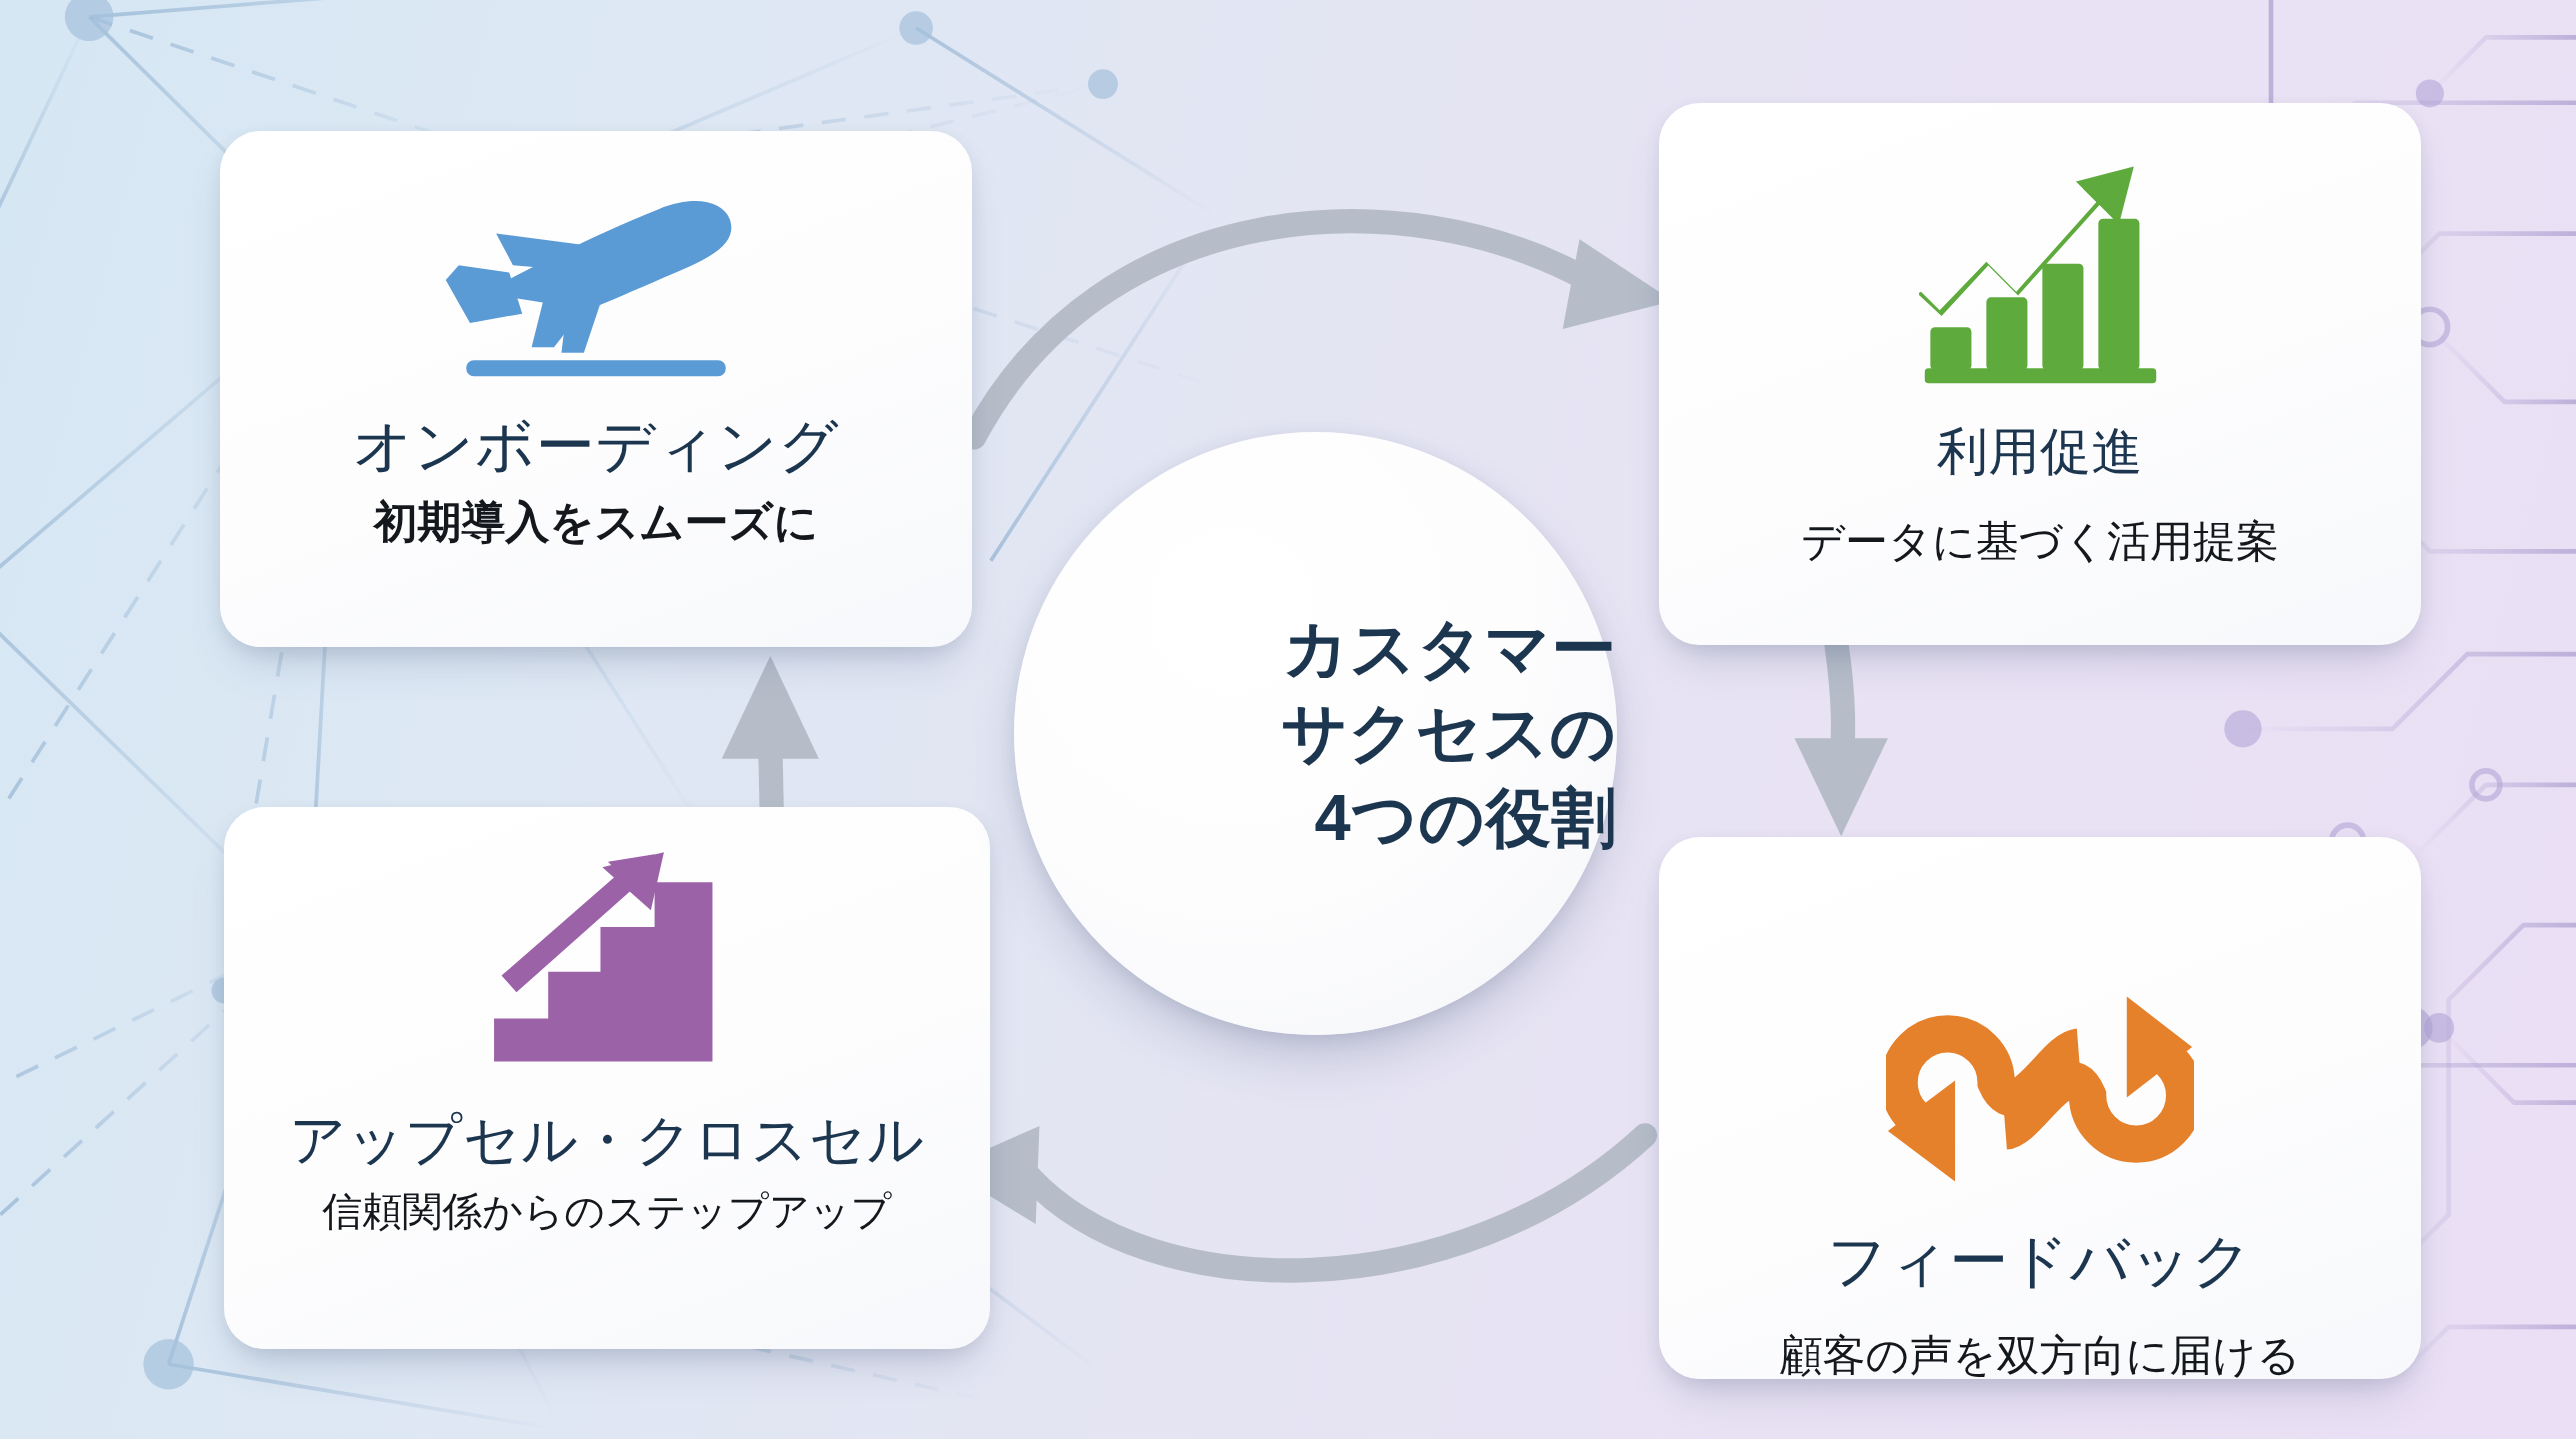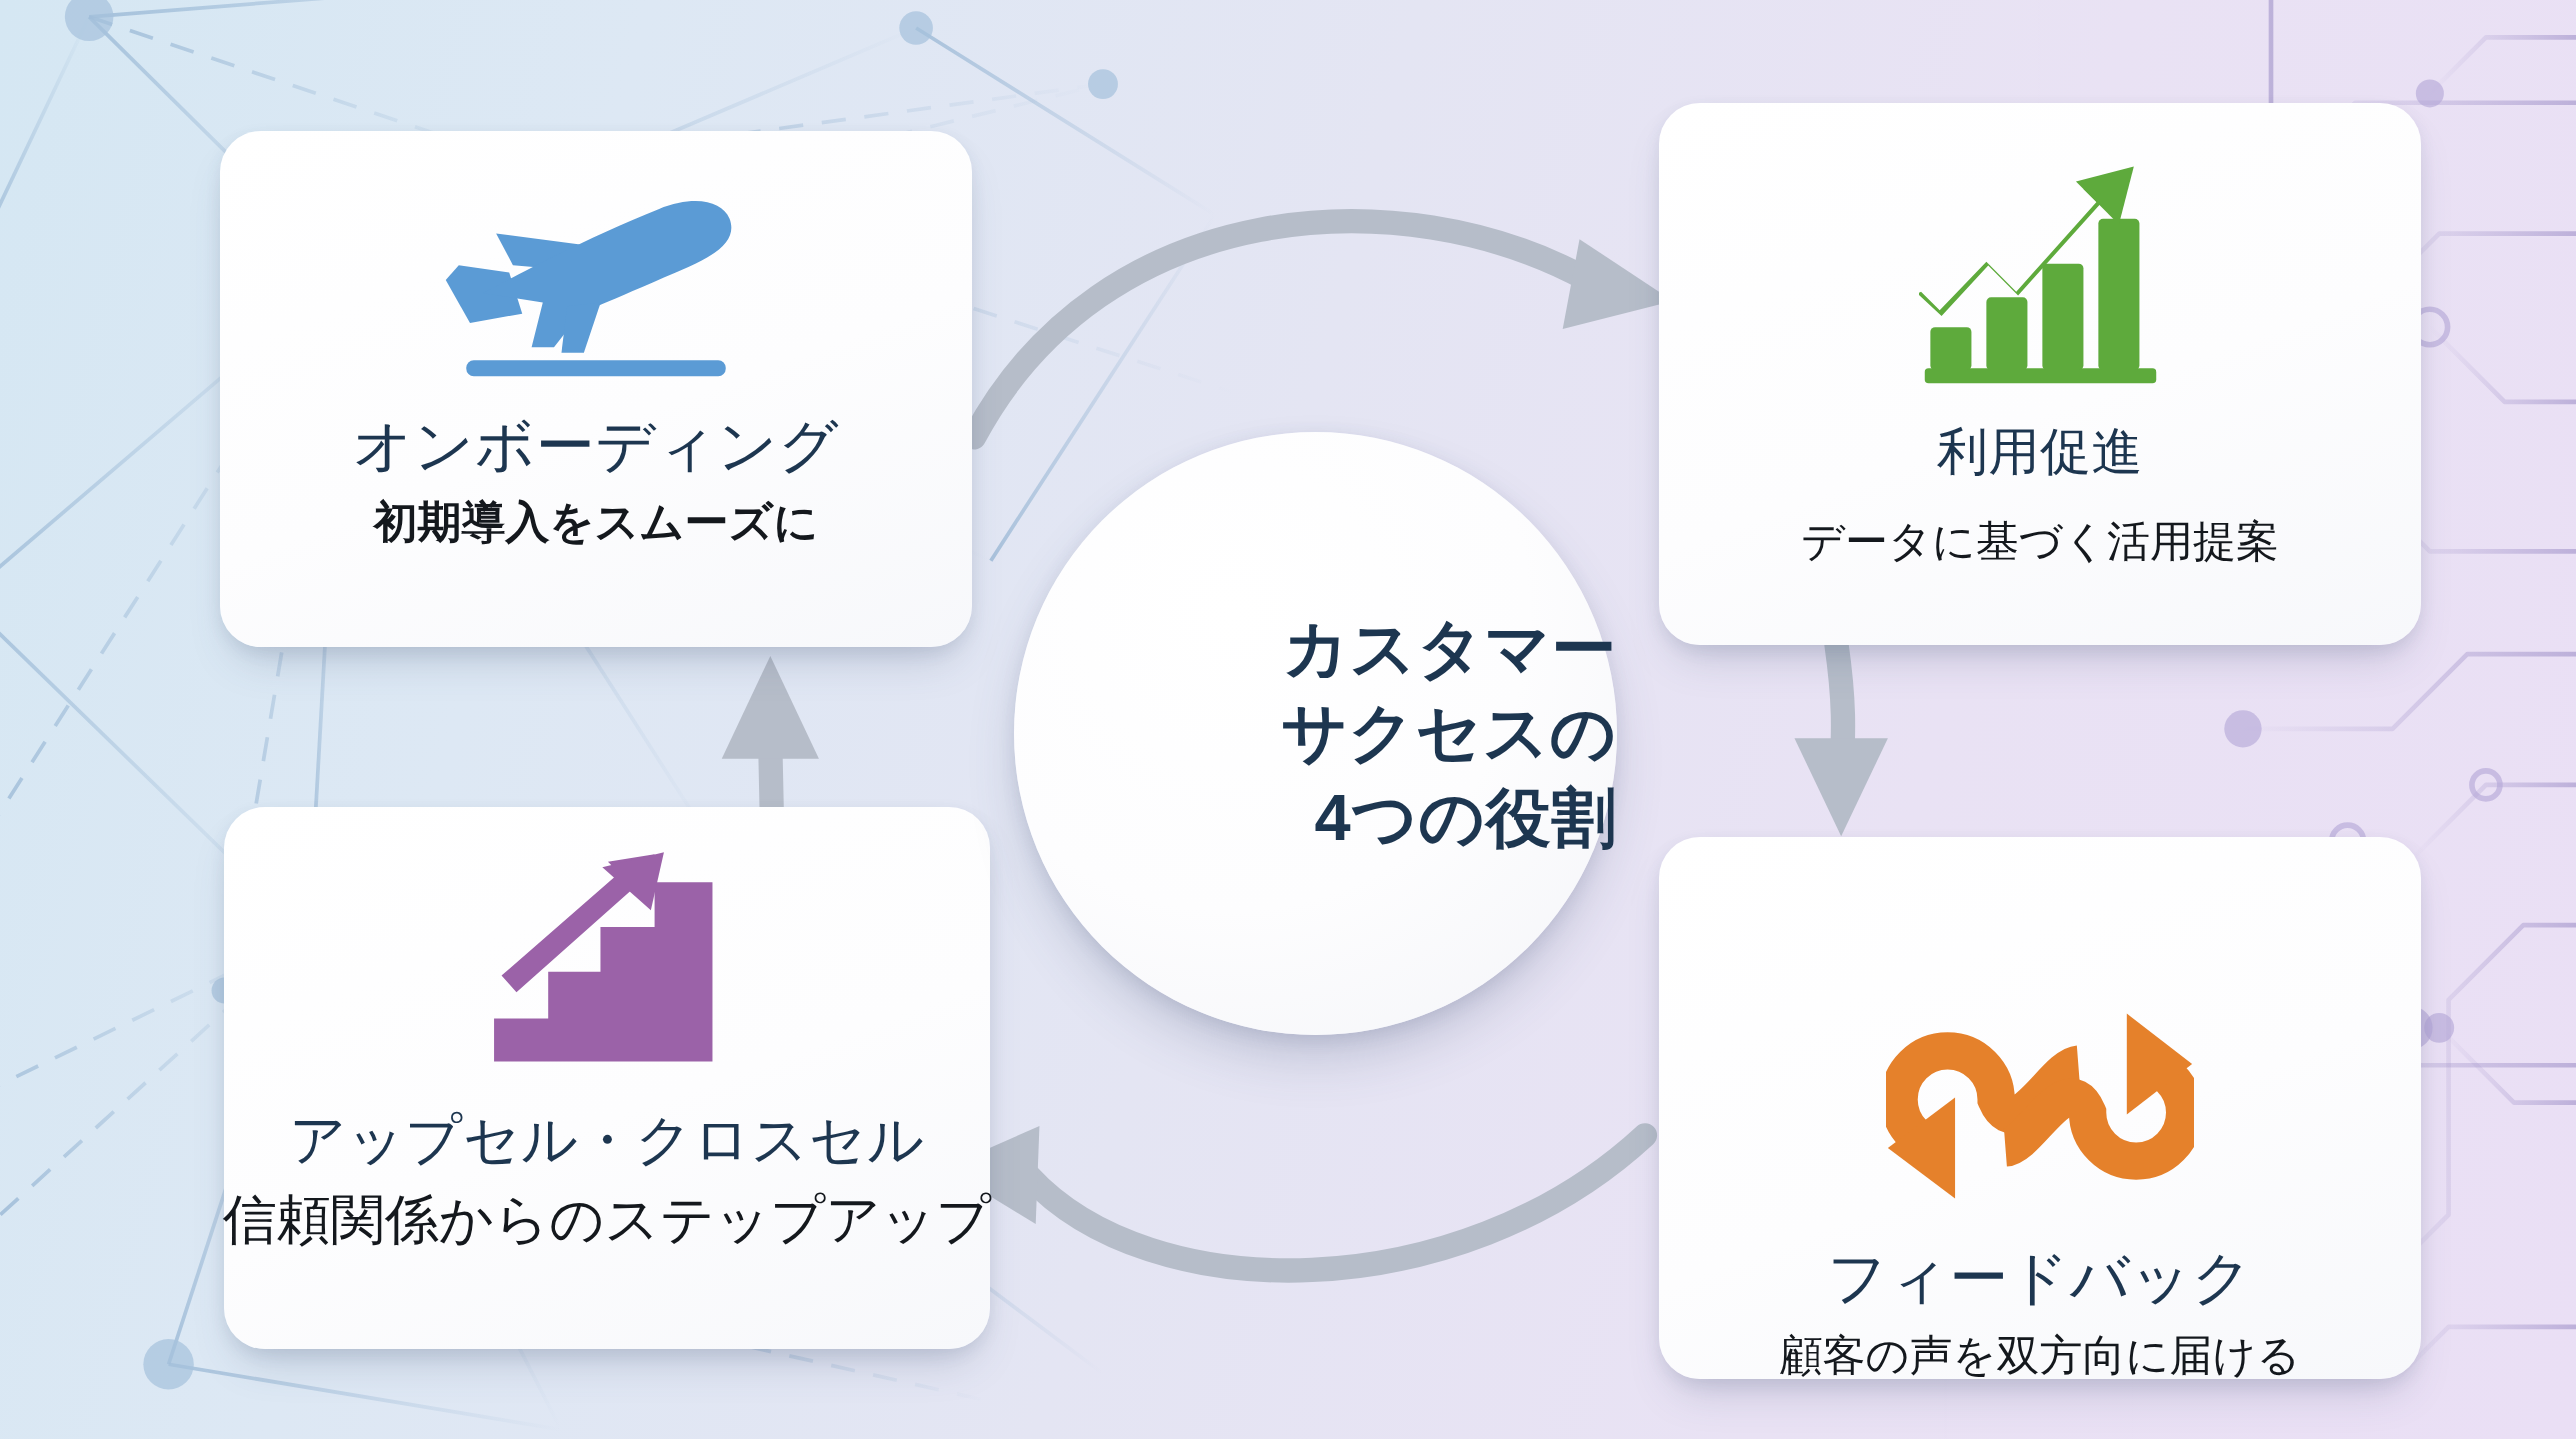--- a/index.html
+++ b/index.html
@@ -26,23 +26,23 @@
   #card-onboarding{left:220px;top:131px;width:752px;height:516px;padding-top:52px;}
   #card-adoption  {left:1659px;top:103px;width:762px;height:542px;padding-top:58px;}
   #card-upsell    {left:224px;top:807px;width:766px;height:542px;padding-top:45px;}
   #card-feedback  {left:1659px;top:837px;width:762px;height:542px;padding-top:70px;justify-content:flex-end;}
 
   #card-onboarding .card-title{font-size:59px;margin-top:36px;}
   #card-onboarding .card-sub{font-size:44px;margin-top:18.7px;font-weight:bold;}
   #card-adoption   .card-title{font-size:51px;margin-top:39px;}
   #card-adoption   .card-sub{font-size:43px;margin-top:38px;}
   #card-upsell     .card-title{font-size:56px;margin-top:37px;}
-  #card-upsell     .card-sub{font-size:54px;margin-top:18.7px;}
+  #card-upsell     .card-sub{font-size:40px;margin-top:18.7px;}
   #card-feedback   .card-title{font-size:59px;margin-top:43px;}
-  #card-feedback   .card-sub{font-size:43px;margin-top:20px;}
+  #card-feedback   .card-sub{font-size:43px;margin-top:37px;}
 
   
   #hub{position:absolute;left:1014px;top:432px;width:603px;height:603px;border-radius:50%;
        background:radial-gradient(circle at 36% 30%,#ffffff 0%,#fdfdfe 52%,#f3f4f8 100%);
        box-shadow:0 28px 56px -13px rgba(70,85,120,.30), 0 3.7px 17px rgba(70,85,120,.12);
        display:flex;flex-direction:column;align-items:flex-end;justify-content:center;}
   #hub .hub-line{font-weight:bold;color:#1d3650;font-size:65px;line-height:1.30;
                  text-align:center;white-space:nowrap;letter-spacing:.01em;}
 
   .arrows{position:absolute;inset:0;width:2576px;height:1439px;pointer-events:none;}

